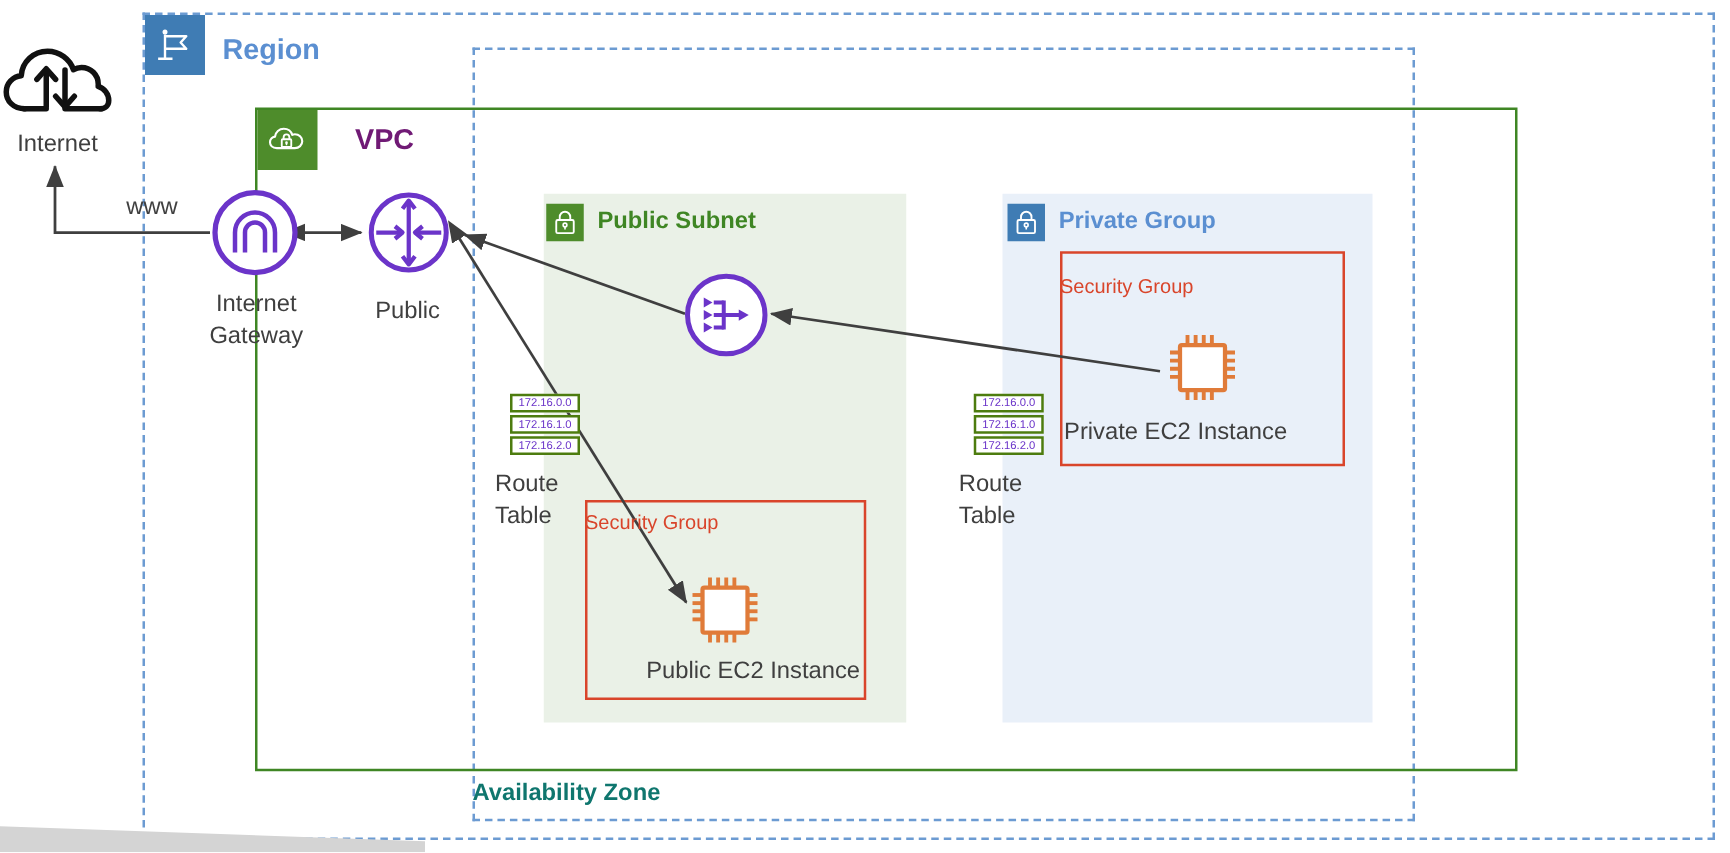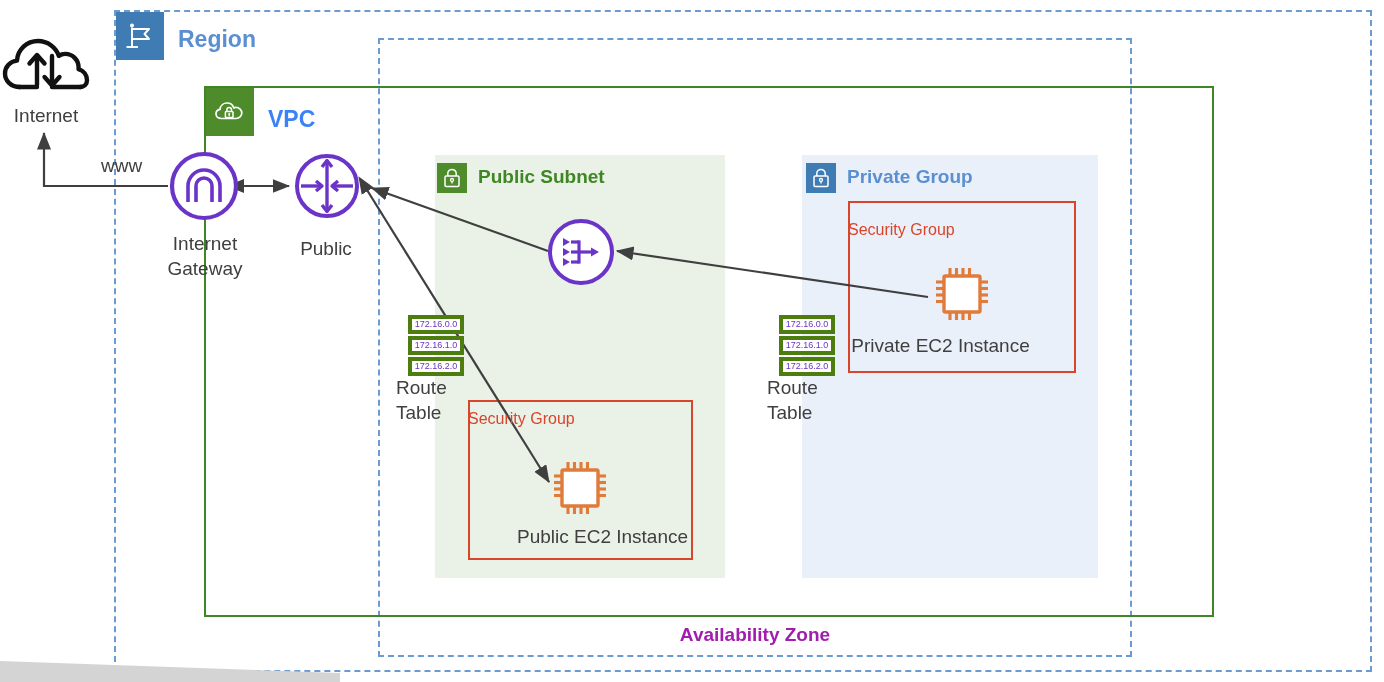--- a/index.html
+++ b/index.html
@@ -42,25 +42,24 @@
   .badge svg { display: block; }
   #region-badge { left: 116px; top: 12px; background: #3f7cb4; }
   #vpc-badge    { left: 206px; top: 88px; background: #4e8c2b; }
 
   .container-label {
     font-size: 23px;
     font-weight: bold;
     white-space: nowrap;
   }
   #region-label { left: 178px; top: 26px; color: #5b8fd1; }
-  #vpc-label    { left: 268px; top: 98px; color: #3b82f6; margin-top: 8px; }
+  #vpc-label    { left: 284px; top: 98px; color: #701a75; }
   #az-label {
     left: 378px; top: 624px; width: 754px;
-    text-align: center;
-    font-size: 19px; font-weight: bold; color: #a21caf;
+    font-size: 19px; font-weight: bold; color: #0f766e;
   }
 
   
   .subnet { box-sizing: border-box; }
   #public-subnet  { left: 435px; top: 155px; width: 290px; height: 423px; background: #eaf1e7; }
   #private-subnet { left: 802px; top: 155px; width: 296px; height: 423px; background: #e9f0f9; }
 
   .subnet-badge {
     width: 30px; height: 30px;
     display: flex; align-items: center; justify-content: center;
@@ -87,21 +86,21 @@
   #private-sg-label { left: 848px; top: 221px; width: 228px; }
 
   
   .node-label {
     font-size: 19px; color: #3f3f3f; text-align: center; line-height: 25px;
   }
 
   
   .rt-group { width: 56px; }
   .rt-chip {
-    border: 4px solid #4d7c0f;
+    border: 2px solid #4d7c0f;
     color: #6b34c9;
     font-size: 9px;
     text-align: center;
     line-height: 11px;
     padding: 0 1px;
     margin-bottom: 2px;
     background: #ffffff;
     white-space: nowrap;
     box-sizing: border-box;
   }

